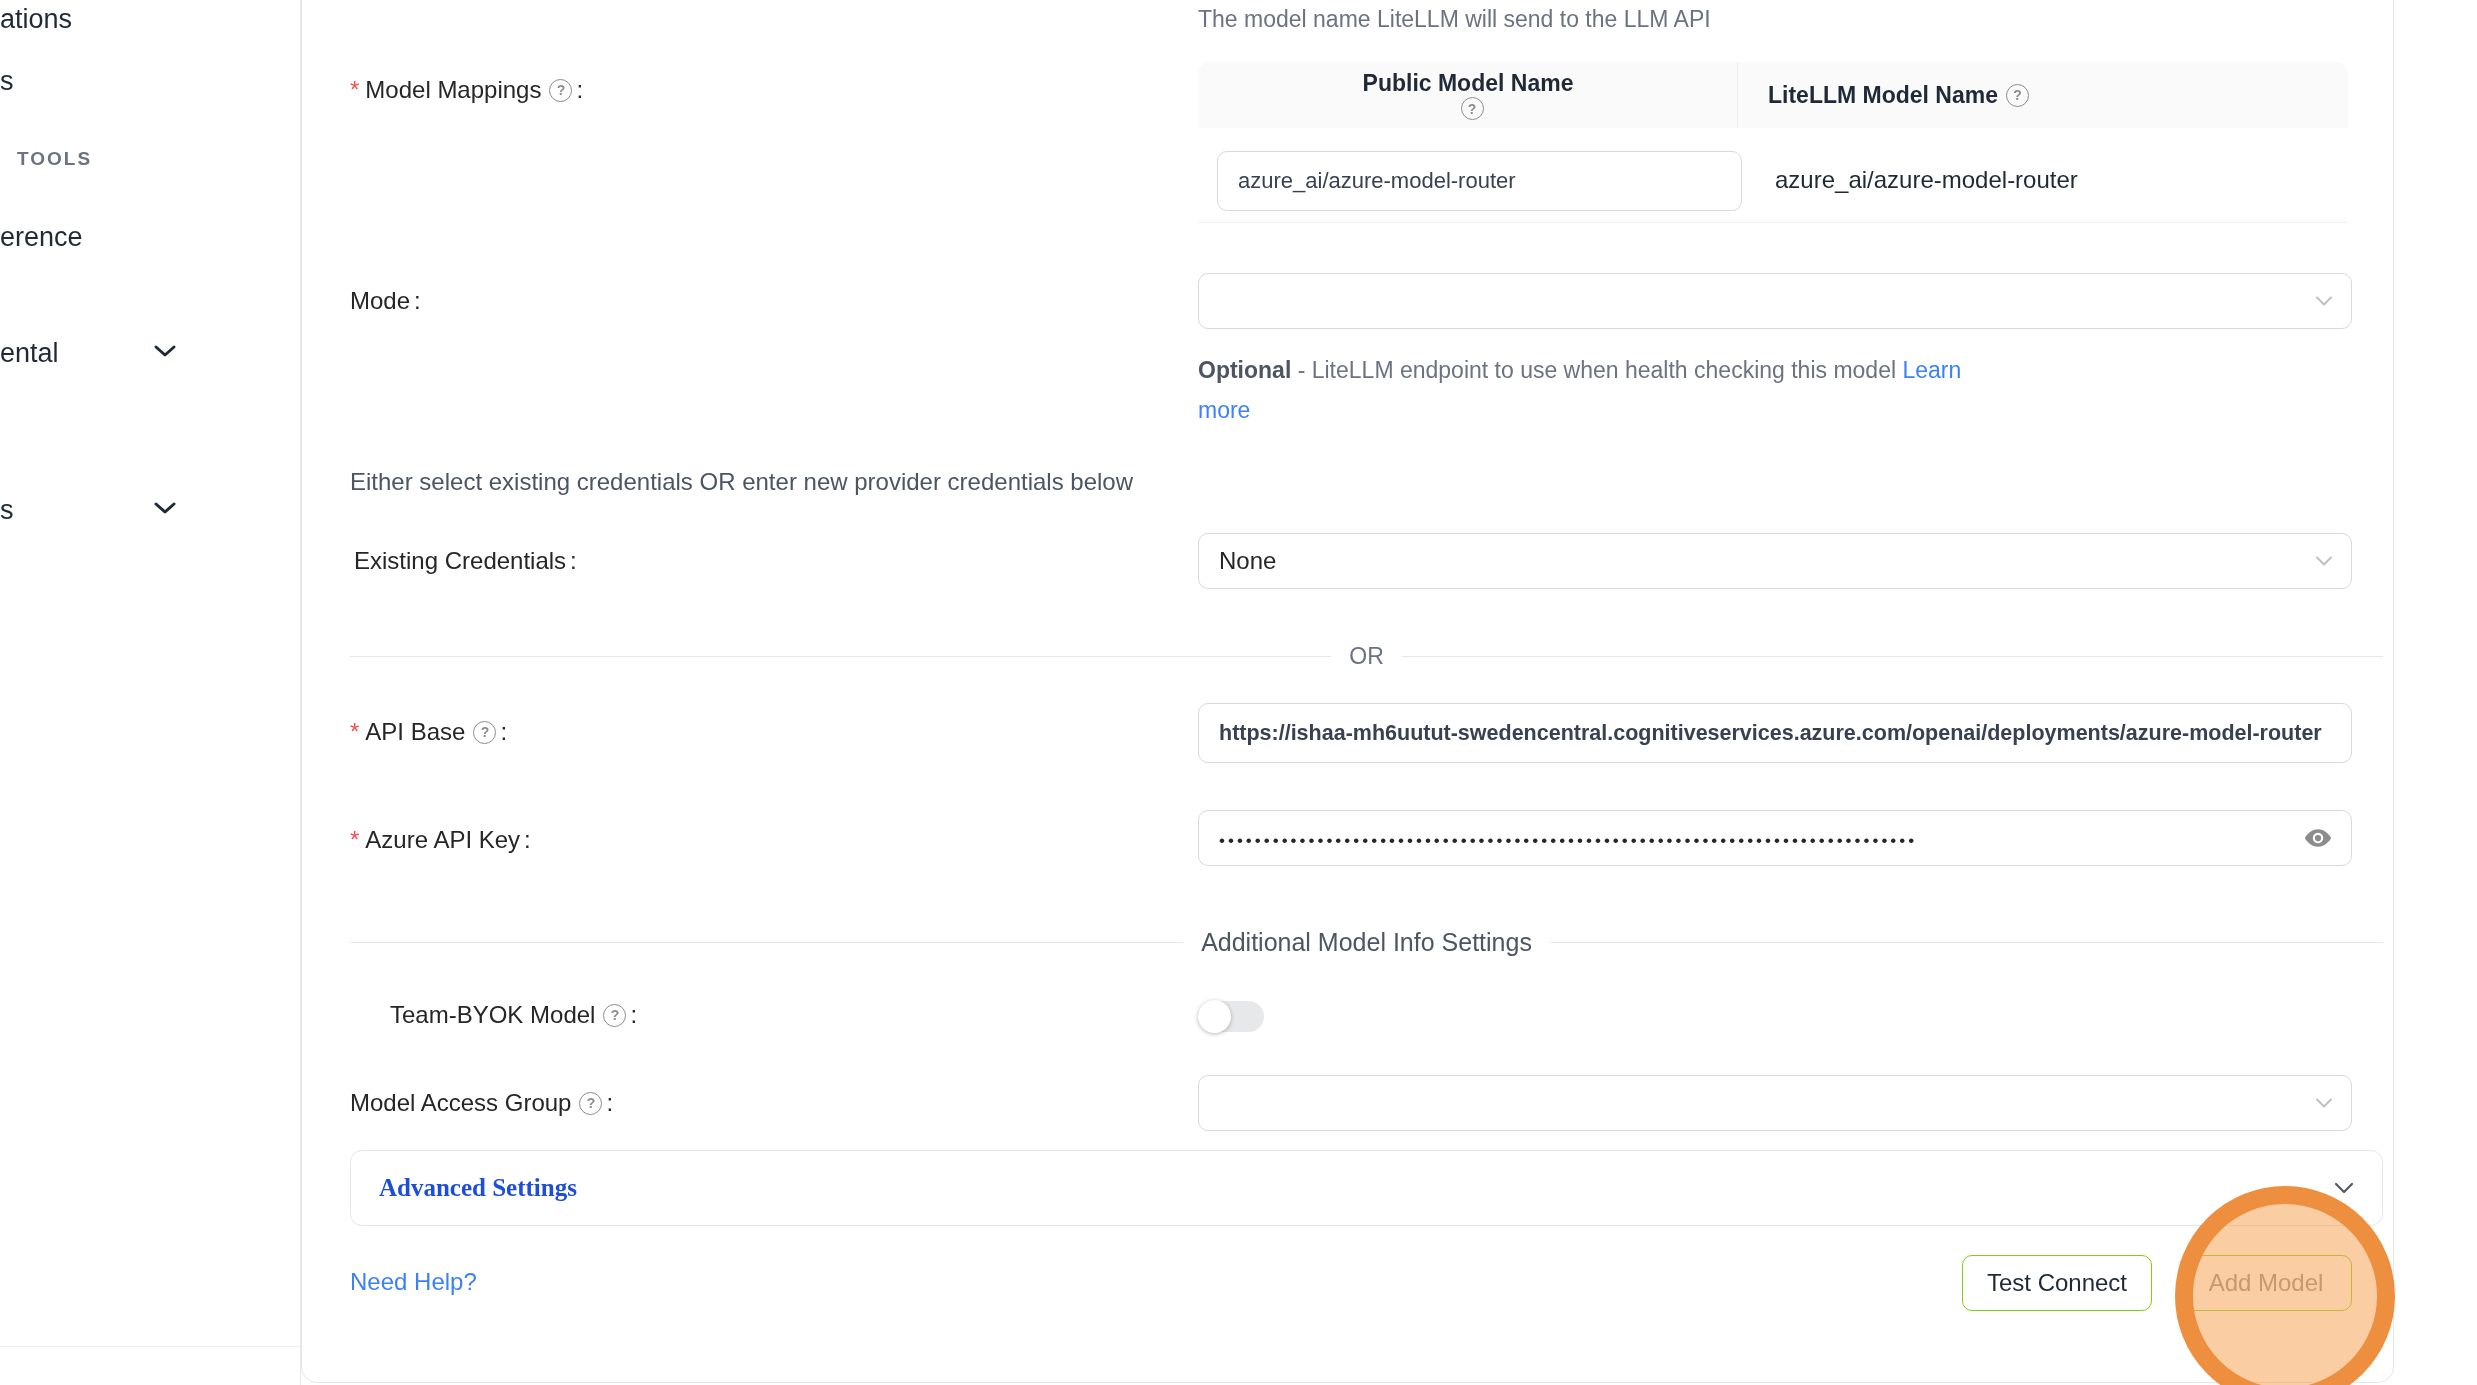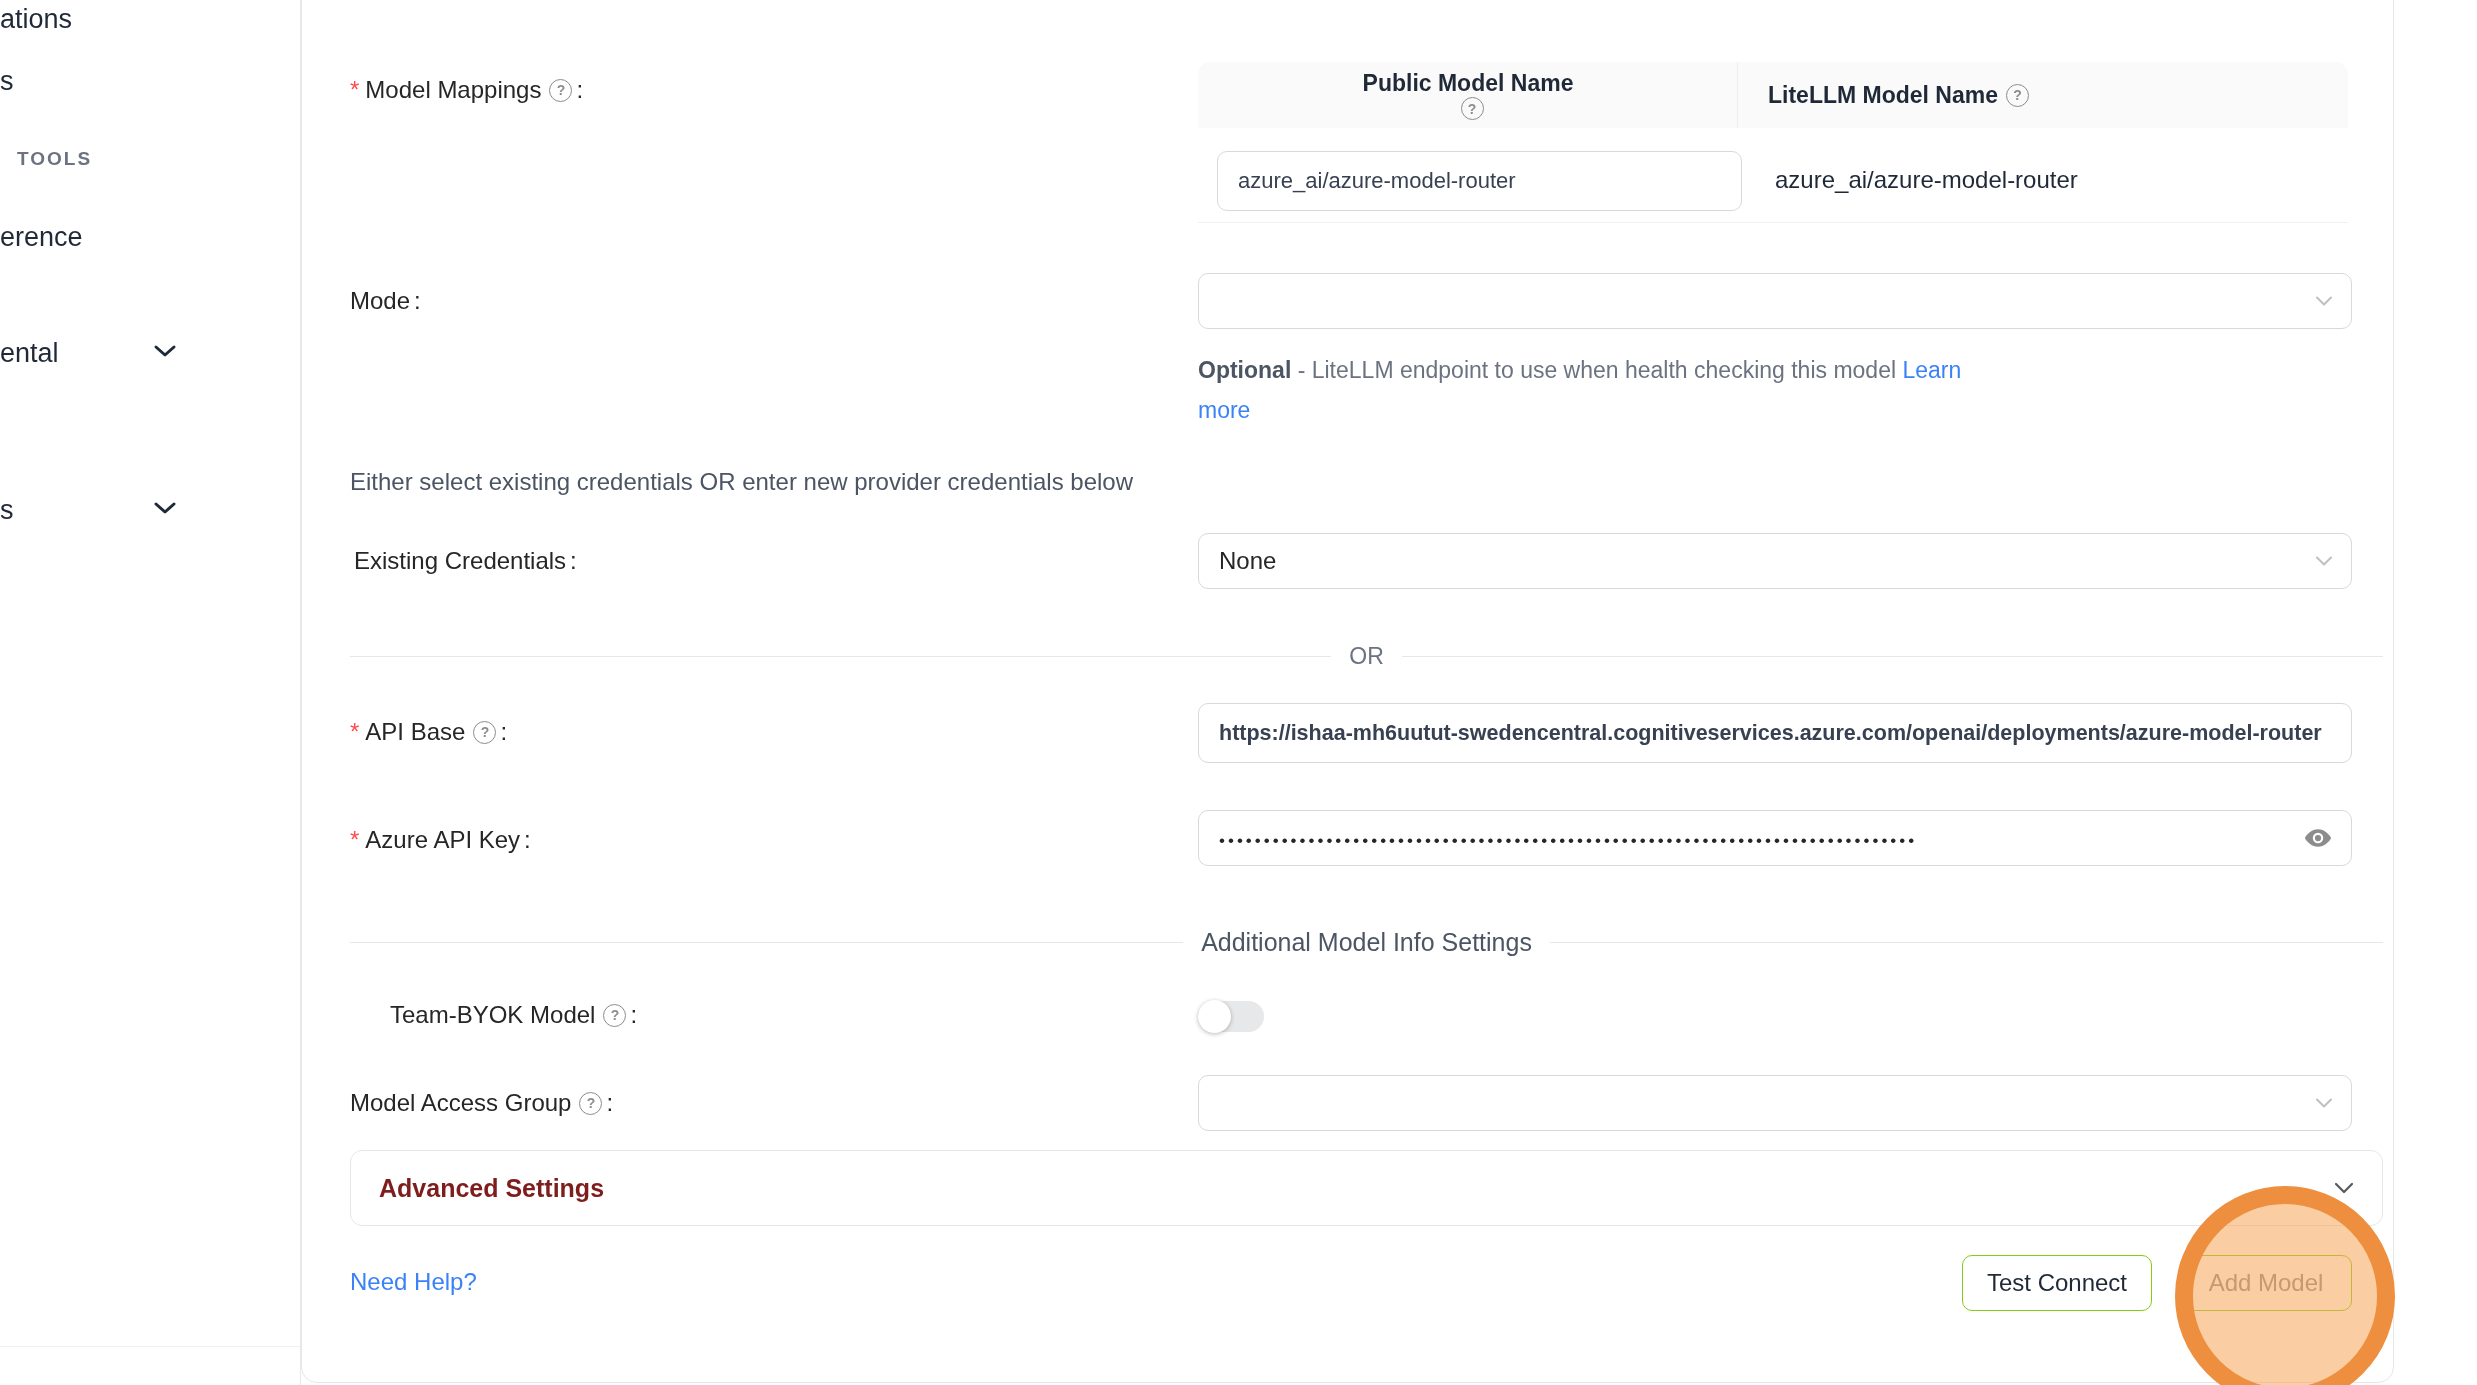--- a/index.html
+++ b/index.html
@@ -59,21 +59,21 @@
 
   
   .toggle{left:1198px;top:1000px;width:68px;height:33px;}
   .toggle .track{position:absolute;left:0;top:1px;width:66px;height:31px;border-radius:16px;background:#e7e8ea;}
   .toggle .knob{position:absolute;left:0;top:0;width:33px;height:33px;border-radius:50%;background:#fff;
                 box-shadow:0 1px 4px rgba(0,0,0,.28);}
 
   
   .adv{left:350px;top:1150px;width:2033px;height:76px;border:1px solid #e5e7eb;border-radius:12px;
        background:#fff;display:flex;align-items:center;box-sizing:border-box;padding:0 28px;}
-  .adv-title{font-size:25px;font-weight:700;color:#7f1d1d;}
+  .adv-title{font-size:25px;font-weight:700;color:#1d4ed8;font-family:Liberation Serif, serif;}
 
   
   .btn{display:flex;align-items:center;justify-content:center;background:#fff;
        border:1px solid #84cc16;border-radius:10px;font-size:24px;box-sizing:border-box;}
   .btn-secondary{color:#1f2937;font-weight:500;}
   .btn-disabled{color:#8c8c8c;}
 
   
   .annotation-circle{left:2175px;top:1186px;width:220px;height:220px;border-radius:50%;
                      border:18px solid #ee8f3f;background:rgba(245,166,86,.55);z-index:10;
@@ -95,20 +95,21 @@
   <div class="abs side-item" style="left:0;top:495px;">s</div>
   <svg class="abs side-chev" style="top:501px;" viewBox="0 0 24 14">
       <polyline points="3,3 12,11 21,3" fill="none" stroke="#1f2937" stroke-width="3" stroke-linecap="round" stroke-linejoin="round"></polyline>
     </svg>
 
   <div class="abs sidebar-hairline"></div>
   <div class="abs sidebar-divider"></div>
 
   <div class="abs card"></div>
 
+  <div class="abs helper" style="left:1198px;top:6px;">The model name LiteLLM will send to the LLM API</div>
 
   <div class="abs label" style="left:350px;top:76px;">
     <span class="req">*</span>
     <span>Model Mappings</span>
     <span class="qicon">?</span>
     <span class="colon">:</span>
   </div>
 
   <div class="abs tbl-head">
     <div class="tbl-h" style="margin-left:20px;width:500px;flex-direction:column;">

